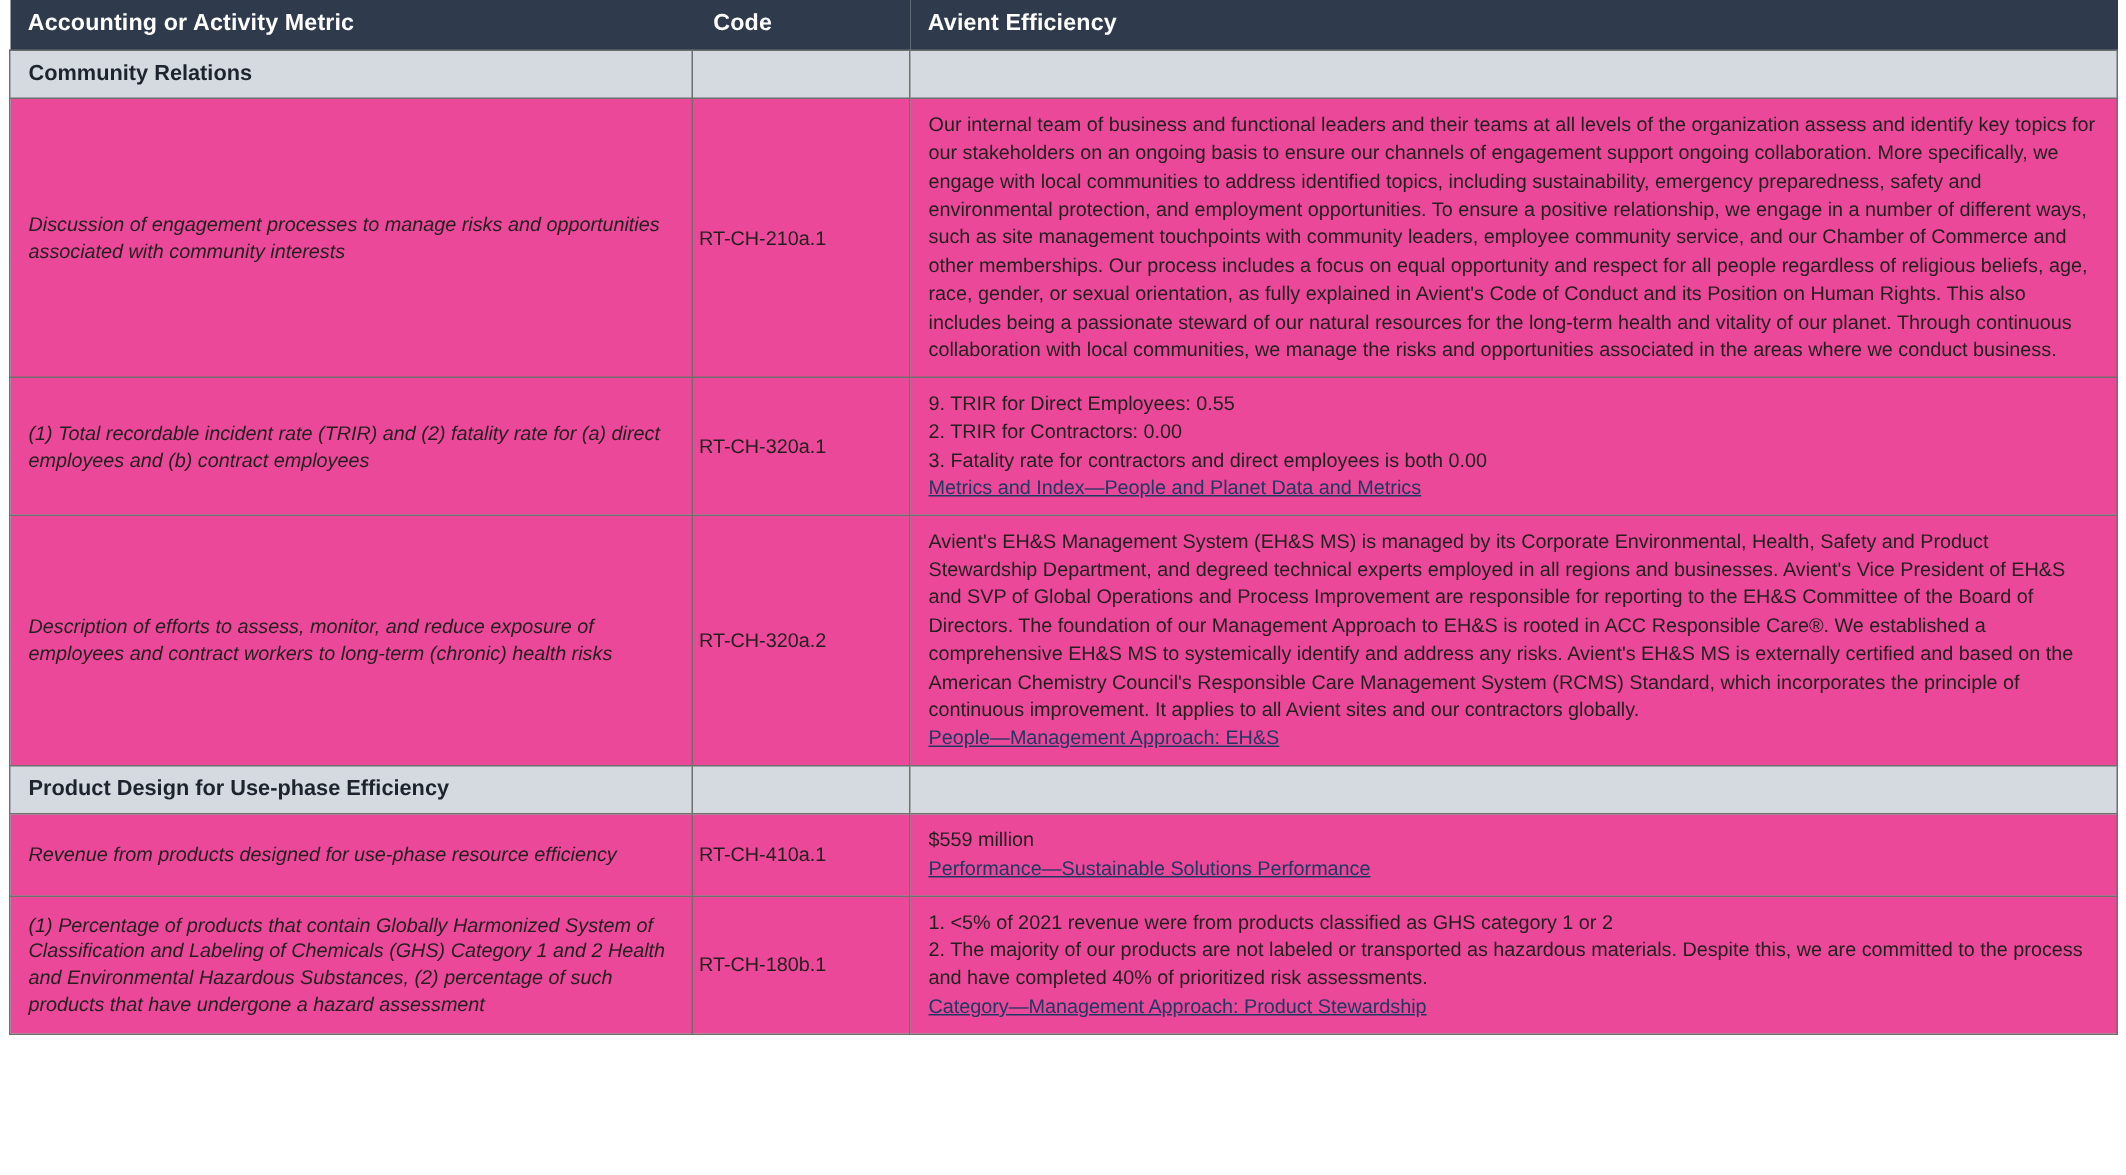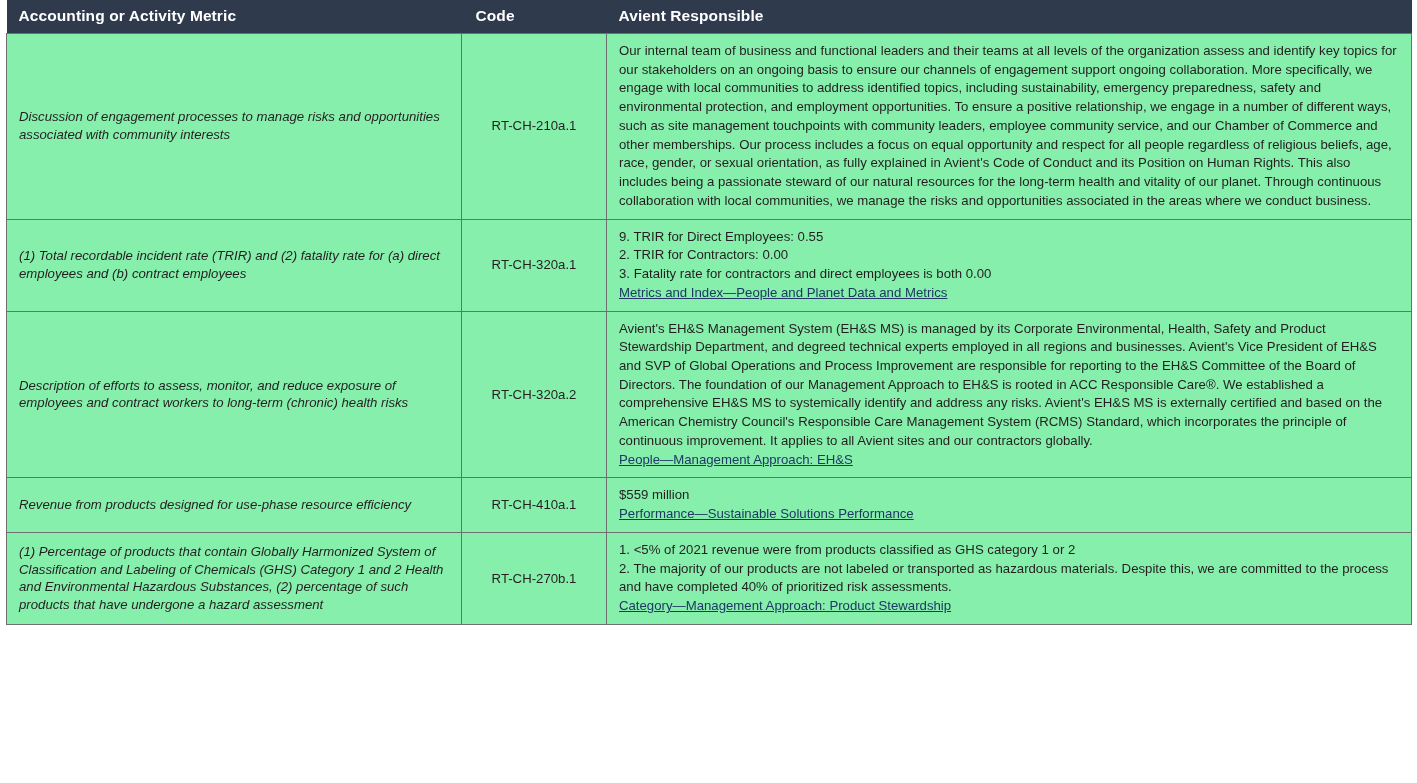--- a/index.html
+++ b/index.html
@@ -58,29 +58,29 @@
     background: #d5dae0;
     border-left: 1px solid #6f6f6f;
   }
 
   tbody td {
     border: 1px solid #6f6f6f;
     vertical-align: middle;
     font-size: 13.2px;
     line-height: 1.34;
     padding: 8px 10px 8px 12px;
-    background: #86efac;
+    background: #ec4899;
   }
   td.metric {
     font-size: 13.2px;
     line-height: 1.35;
     font-style: italic;
   }
   td.code {
-    text-align: center;
+    text-align: left;
     font-size: 13.2px;
     white-space: nowrap;
     padding-left: 4px;
     padding-right: 4px;
   }
   td.disc {
     font-size: 13.2px;
     line-height: 1.42;
     vertical-align: middle;
   }
@@ -101,25 +101,30 @@
   <table class="sasb">
     <colgroup>
       <col class="c-metric">
       <col class="c-code">
       <col class="c-disc">
     </colgroup>
     <thead>
       <tr>
         <th class="th-metric">Accounting or Activity Metric</th>
         <th class="th-code">Code</th>
-        <th class="th-disc">Avient Responsible</th>
+        <th class="th-disc">Avient Efficiency</th>
       </tr>
     </thead>
     <tbody>
 
+      <tr class="section">
+        <td>Community Relations</td>
+        <td class="sec-blank"></td>
+        <td class="sec-blank"></td>
+      </tr>
       <tr>
         <td class="metric">Discussion of engagement processes to manage risks and opportunities associated with community interests</td>
         <td class="code">RT-CH-210a.1</td>
         <td class="disc top">
           <span class="disc-para">Our internal team of business and functional leaders and their teams at all levels of the organization assess and identify key topics for our stakeholders on an ongoing basis to ensure our channels of engagement support ongoing collaboration. More specifically, we engage with local communities to address identified topics, including sustainability, emergency preparedness, safety and environmental protection, and employment opportunities. To ensure a positive relationship, we engage in a number of different ways, such as site management touchpoints with community leaders,  employee community service, and our Chamber of Commerce and other memberships. Our process includes a focus on equal opportunity and respect for all people regardless of religious beliefs, age, race, gender, or sexual orientation, as fully explained in Avient's Code of Conduct and its Position on Human Rights. This also includes being a passionate steward of our natural resources for the long-term health and vitality of our planet. Through continuous collaboration with local communities, we manage the risks and opportunities associated in the areas where we conduct business.</span>
         </td>
       </tr>
 
       <tr>
         <td class="metric">(1) Total recordable incident rate (TRIR) and (2) fatality rate for (a) direct employees and (b) contract employees</td>
@@ -133,32 +138,37 @@
       </tr>
       <tr>
         <td class="metric">Description of efforts to assess, monitor, and reduce exposure of employees and contract workers to long-term (chronic) health risks</td>
         <td class="code">RT-CH-320a.2</td>
         <td class="disc">
           <span class="disc-para">Avient's EH&amp;S Management System (EH&amp;S MS) is managed by its Corporate Environmental, Health, Safety and Product Stewardship Department, and degreed technical experts employed in all regions and businesses. Avient's Vice President of EH&amp;S and SVP of Global Operations and Process Improvement are responsible for reporting to the EH&amp;S Committee of the Board of Directors. The foundation of our Management Approach to EH&amp;S is rooted in ACC Responsible Care®. We established a comprehensive EH&amp;S MS to systemically identify and address any risks. Avient's EH&amp;S MS is externally certified and based on the American Chemistry Council's Responsible Care Management System (RCMS) Standard, which incorporates the principle of continuous improvement. It applies to all Avient sites and our contractors globally.</span>
           <a class="doclink" href="#">People—Management Approach: EH&amp;S </a>
         </td>
       </tr>
 
+      <tr class="section">
+        <td>Product Design for Use-phase Efficiency</td>
+        <td class="sec-blank"></td>
+        <td class="sec-blank"></td>
+      </tr>
       <tr>
         <td class="metric">Revenue from products designed for use-phase resource efficiency</td>
         <td class="code">RT-CH-410a.1</td>
         <td class="disc">
           <span class="disc-line">$559 million</span>
           <a class="doclink" href="#">Performance—Sustainable Solutions Performance </a>
         </td>
       </tr>
 
       <tr>
         <td class="metric">(1) Percentage of products that contain Globally Harmonized System of Classification and Labeling of Chemicals (GHS) Category 1 and 2 Health and Environmental Hazardous Substances, (2) percentage of such products that have undergone a hazard assessment</td>
-        <td class="code">RT-CH-270b.1</td>
+        <td class="code">RT-CH-180b.1</td>
         <td class="disc">
           <span class="disc-line">1. &lt;5% of 2021 revenue were from products classified as GHS category 1 or 2</span>
           <span class="disc-para">2. The majority of our products are not labeled or transported as hazardous materials. Despite this, we are committed to the process and have completed 40% of prioritized risk assessments.</span>
           <a class="doclink" href="#">Category—Management Approach: Product Stewardship </a>
         </td>
       </tr>
 
     </tbody>
   </table>
 </div>

